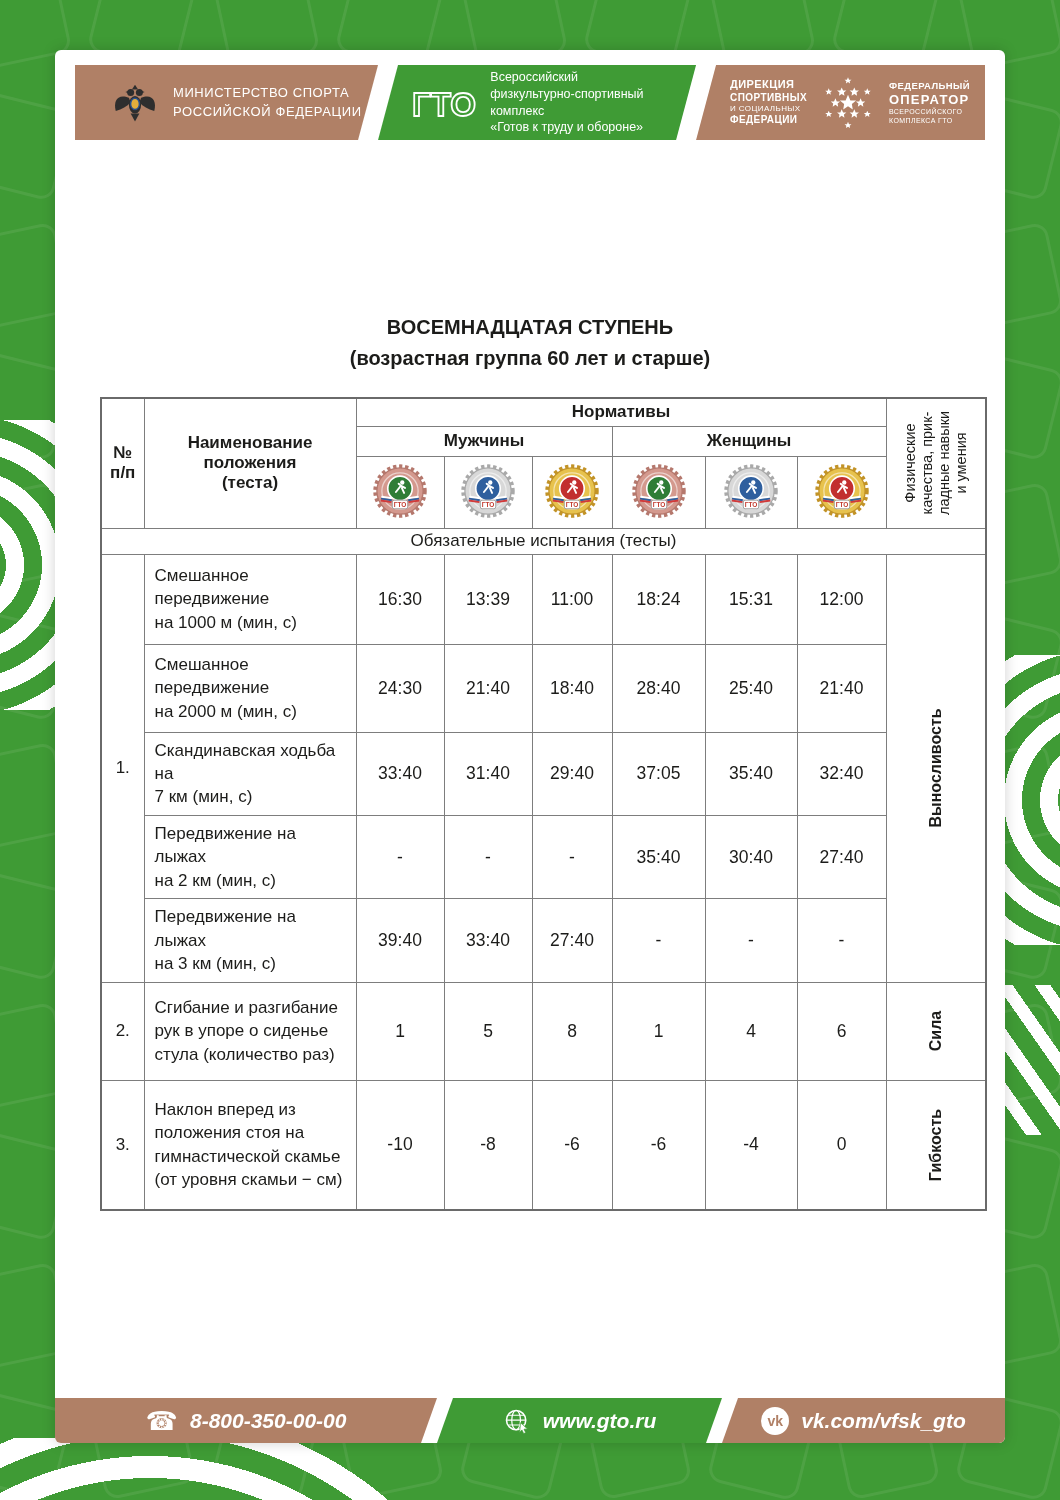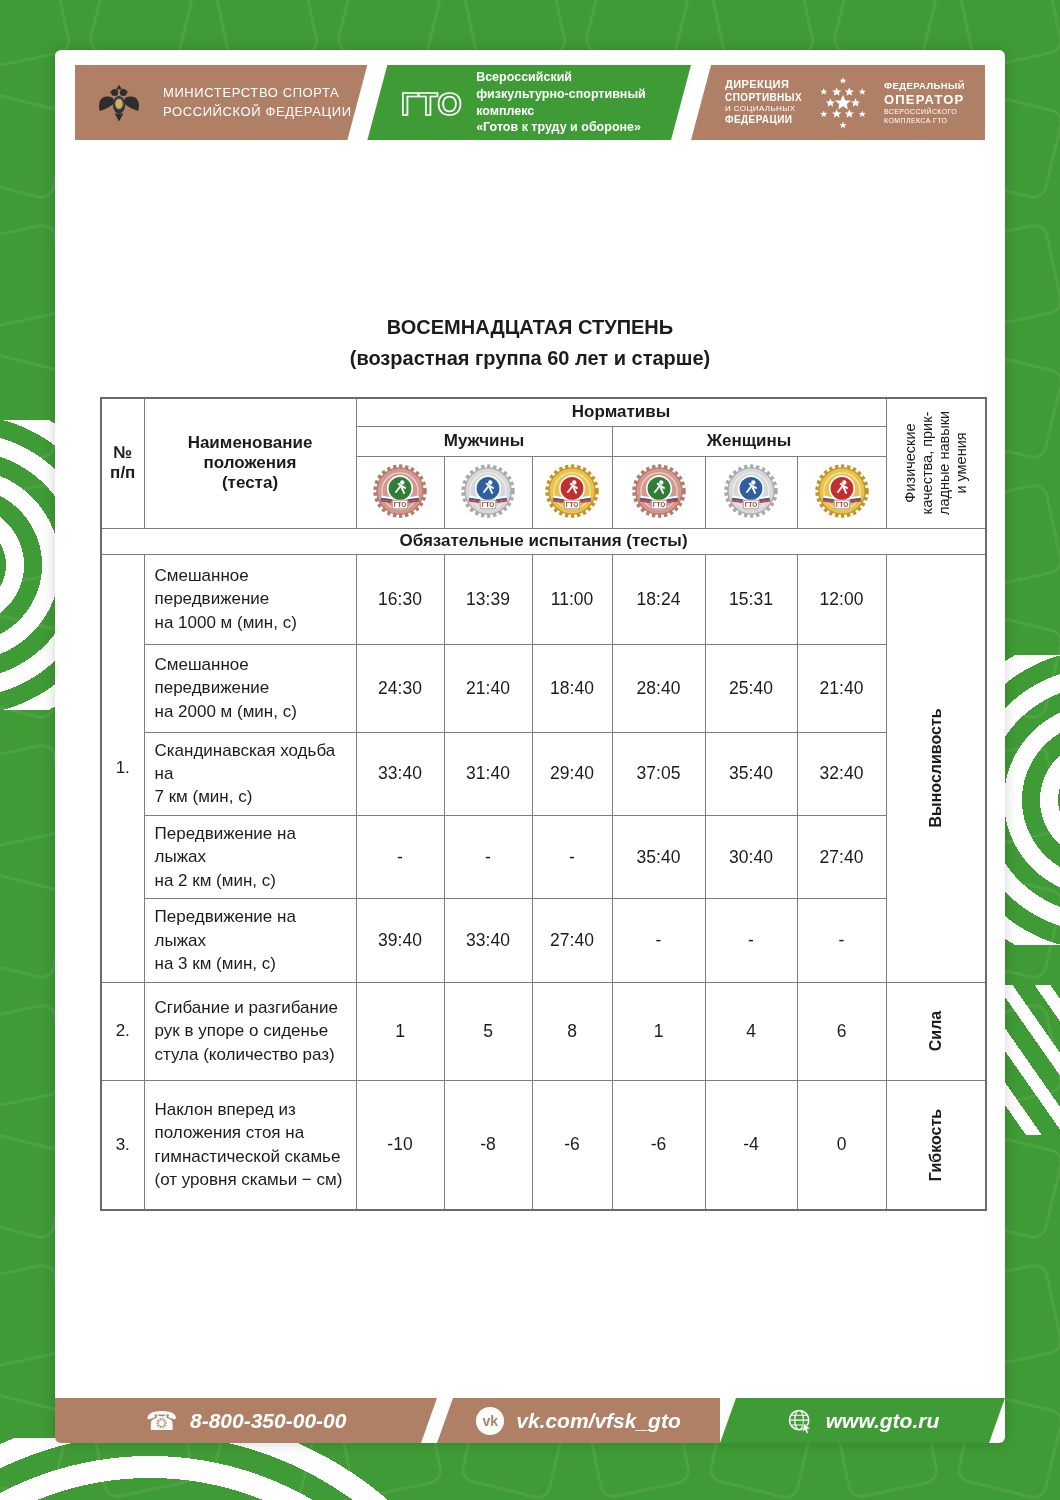--- a/index.html
+++ b/index.html
@@ -24,24 +24,24 @@
   .stripes-right{right:0;top:985px;width:56px;height:150px;
     background:repeating-linear-gradient(55deg, rgba(0,0,0,0) 0 18px,#fff 18px 31px)}
   .card{position:absolute;left:55px;top:50px;width:950px;height:1393px;background:#fff;border-radius:6px;z-index:2;box-shadow:0 0 14px rgba(0,0,0,.18)}
   
   .topbar{position:absolute;left:20px;top:15px;width:910px;height:75px;display:flex}
   .seg{height:100%;display:flex;align-items:center;color:#fff}
   .seg.brown{background:var(--brown)} .seg.green{background:var(--green)}
   .tseg1{width:303px;clip-path:polygon(0 0,100% 0,calc(100% - 20px) 100%,0 100%)}
   .tseg2{width:322px;clip-path:polygon(20px 0,100% 0,calc(100% - 20px) 100%,0 100%)}
   .tseg3{width:285px;clip-path:polygon(20px 0,100% 0,100% 100%,0 100%)}
-  .ministry{gap:16px;padding-left:16px}
+  .ministry{gap:10px;padding-left:32px}
   .ministry-text{font-size:13px;letter-spacing:.6px;line-height:1.4}
   .gto-seg{gap:10px;padding-left:30px}
-  .gto-text{font-size:12.5px;font-weight:bold;line-height:1.35}
+  .gto-text{font-size:12.5px;font-weight:normal;line-height:1.35}
   .dir-seg{gap:10px;padding-left:34px}
   .dir-text{font-size:10px;font-weight:bold;line-height:1.25;letter-spacing:.4px}
   .dir-text .t1{font-size:11px}.dir-text .t3{font-size:8px;font-weight:normal}
   .op-text{font-size:9.5px;font-weight:bold;line-height:1.25;letter-spacing:.4px}
   .op-text .t2{font-size:13px;letter-spacing:1.2px}
   .op-text .t3,.op-text .t4{font-size:7px;font-weight:normal}
   
   .titles{position:absolute;left:0;width:100%;top:112px;text-align:center;font-weight:bold;font-size:24px;line-height:37px}
   .stage{position:absolute;left:0;width:100%;top:262px;text-align:center;font-weight:bold;font-size:20px;line-height:31px}
   
@@ -50,21 +50,21 @@
   td,th{border:1.5px solid var(--table-border);padding:0;vertical-align:middle;font-weight:normal}
   th{font-weight:bold}
   .rh28{height:28px}.rh30{height:30px}.rh72{height:72px}.rh26{height:26px}
   .rh90{height:90px}.rh88{height:88px}.rh57{height:57px}.rh60{height:60px}.rh56{height:56px}.rh98{height:98px}.rh130{height:130px}
   .c{text-align:center}
   .hdr{font-size:17px}
   .ml{white-space:pre-line}
   .name-cell{font-size:17px;line-height:1.38;padding:6px 4px 6px 10px;text-align:left}
   .num-cell{font-size:17px;text-align:center}
   .val{font-size:17.5px;text-align:center}
-  .band td{font-weight:bold;font-size:17px;text-align:center}
+  .band td{font-weight:normal;font-size:17px;text-align:center}
   .vcell{position:relative}
   .vtext{position:absolute;top:50%;left:50%;transform:translate(-50%,-50%) rotate(-90deg);white-space:pre-line;text-align:center;width:max-content}
   .vhead{font-size:14.5px;line-height:1.18;font-weight:normal}
   .vqual{font-size:16px;font-weight:bold;white-space:nowrap}
   .medal{display:block;margin:0 auto}
   .medal .teeth{fill:none;stroke:var(--mr);stroke-width:5;stroke-dasharray:3.6 3}
   .medal .rim{fill:var(--m);stroke:var(--mr);stroke-width:1.4}
   .medal .ring{fill:none;stroke:rgba(255,255,255,.55);stroke-width:1.4}
   .medal .core{fill:var(--mc);stroke:#fff;stroke-width:1.8}
   .medal.bronze{--m:var(--bronze);--mr:var(--bronze-rim);--mc:var(--bronze-core)}
@@ -533,31 +533,31 @@
         </tr>
       </tbody>
         </table>
     </div>
 
     <div class="footer">
       <div class="fseg brown seg fseg1">
         <span class="phone-glyph">☎</span>
         <span>8-800-350-00-00</span>
       </div>
-      <div class="fseg brown seg fseg3">
-        <span class="vk-circle">vk</span>
-        <span>vk.com/vfsk_gto</span>
-      </div>
       <div class="fseg green seg fseg2">
         <svg width="28" height="28" viewBox="0 0 32 32">
           <circle cx="15" cy="15" r="11" fill="none" stroke="#fff" stroke-width="1.8"></circle>
           <ellipse cx="15" cy="15" rx="5" ry="11" fill="none" stroke="#fff" stroke-width="1.4"></ellipse>
           <line x1="4" y1="15" x2="26" y2="15" stroke="#fff" stroke-width="1.4"></line>
           <line x1="6" y1="9.5" x2="24" y2="9.5" stroke="#fff" stroke-width="1.2"></line>
           <line x1="6" y1="20.5" x2="24" y2="20.5" stroke="#fff" stroke-width="1.2"></line>
           <path d="M20 18 l8 7 -4 .4 2 4 -2.4 1 -2 -4.2 -2.6 3 z" fill="#fff" stroke="#3f9b35" stroke-width="0.8"></path>
         </svg>
         <span>www.gto.ru</span>
       </div>
+      <div class="fseg brown seg fseg3">
+        <span class="vk-circle">vk</span>
+        <span>vk.com/vfsk_gto</span>
+      </div>
     </div>
 
   </div>
 </div>
 
 </body></html>

